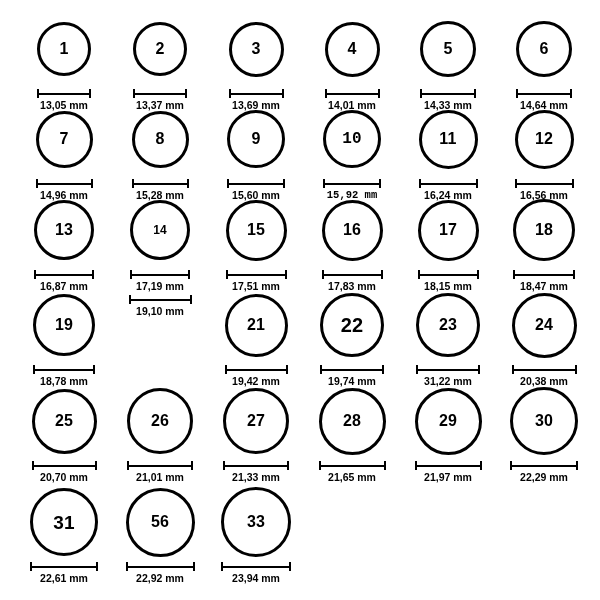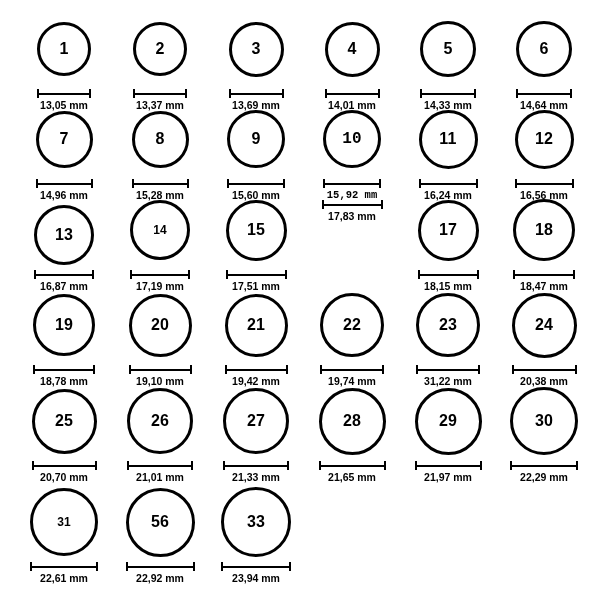--- a/index.html
+++ b/index.html
@@ -244,21 +244,21 @@
         <div class="dim" style="width: 59px;">
           <div class="dim-line"></div>
           <div class="dim-cap left"></div>
           <div class="dim-cap right"></div>
         </div>
         <div class="mm">16,56 mm</div>
       </div>
     </div>
     <div class="row" style="position: absolute; top: 195px; left: 16px;">
       <div class="cell" style="width: 96px;">
-        <div class="circle-wrap" style="height: 70px; align-items: flex-end;">
+        <div class="circle-wrap" style="height: 70px;">
           <div class="ring" style="width: 60px; height: 60px;">
             <span class="ring-num" style="font-size: 16px;">13</span>
           </div>
         </div>
         <div class="dim" style="width: 60px;">
           <div class="dim-line"></div>
           <div class="dim-cap left"></div>
           <div class="dim-cap right"></div>
         </div>
         <div class="mm">16,87 mm</div>
@@ -283,20 +283,25 @@
           </div>
         </div>
         <div class="dim" style="width: 61px;">
           <div class="dim-line"></div>
           <div class="dim-cap left"></div>
           <div class="dim-cap right"></div>
         </div>
         <div class="mm">17,51 mm</div>
       </div>
       <div class="cell" style="width: 96px;">
+        <div class="circle-wrap" style="height: 70px;">
+          <div class="ring" style="width: 61px; height: 61px;">
+            <span class="ring-num" style="font-size: 16px;">16</span>
+          </div>
+        </div>
         <div class="dim" style="width: 61px;">
           <div class="dim-line"></div>
           <div class="dim-cap left"></div>
           <div class="dim-cap right"></div>
         </div>
         <div class="mm">17,83 mm</div>
       </div>
       <div class="cell" style="width: 96px;">
         <div class="circle-wrap" style="height: 70px;">
           <div class="ring" style="width: 61px; height: 61px;">
@@ -332,25 +337,20 @@
           </div>
         </div>
         <div class="dim" style="width: 62px;">
           <div class="dim-line"></div>
           <div class="dim-cap left"></div>
           <div class="dim-cap right"></div>
         </div>
         <div class="mm">18,78 mm</div>
       </div>
       <div class="cell" style="width: 96px;">
-        <div class="circle-wrap" style="height: 70px;">
-          <div class="ring" style="width: 63px; height: 63px;">
-            <span class="ring-num" style="font-size: 16px;">20</span>
-          </div>
-        </div>
         <div class="dim" style="width: 63px;">
           <div class="dim-line"></div>
           <div class="dim-cap left"></div>
           <div class="dim-cap right"></div>
         </div>
         <div class="mm">19,10 mm</div>
       </div>
       <div class="cell" style="width: 96px;">
         <div class="circle-wrap" style="height: 70px;">
           <div class="ring" style="width: 63px; height: 63px;">
@@ -360,21 +360,21 @@
         <div class="dim" style="width: 63px;">
           <div class="dim-line"></div>
           <div class="dim-cap left"></div>
           <div class="dim-cap right"></div>
         </div>
         <div class="mm">19,42 mm</div>
       </div>
       <div class="cell" style="width: 96px;">
         <div class="circle-wrap" style="height: 70px;">
           <div class="ring" style="width: 64px; height: 64px;">
-            <span class="ring-num" style="font-size: 16px;">22</span>
+            <span class="ring-num" style="font-size: 20px;">22</span>
           </div>
         </div>
         <div class="dim" style="width: 64px;">
           <div class="dim-line"></div>
           <div class="dim-cap left"></div>
           <div class="dim-cap right"></div>
         </div>
         <div class="mm">19,74 mm</div>
       </div>
       <div class="cell" style="width: 96px;">
@@ -481,21 +481,21 @@
           <div class="dim-cap left"></div>
           <div class="dim-cap right"></div>
         </div>
         <div class="mm">22,29 mm</div>
       </div>
     </div>
     <div class="row" style="position: absolute; top: 487px; left: 16px;">
       <div class="cell" style="width: 96px;">
         <div class="circle-wrap" style="height: 70px;">
           <div class="ring" style="width: 68px; height: 68px;">
-            <span class="ring-num" style="font-size: 12px;">31</span>
+            <span class="ring-num" style="font-size: 19px;">31</span>
           </div>
         </div>
         <div class="dim" style="width: 68px;">
           <div class="dim-line"></div>
           <div class="dim-cap left"></div>
           <div class="dim-cap right"></div>
         </div>
         <div class="mm">22,61 mm</div>
       </div>
       <div class="cell" style="width: 96px;">

